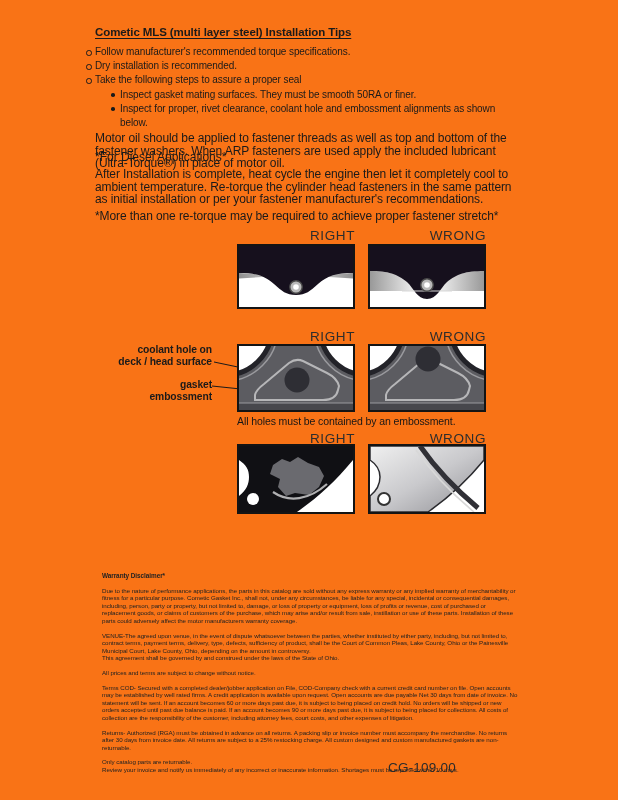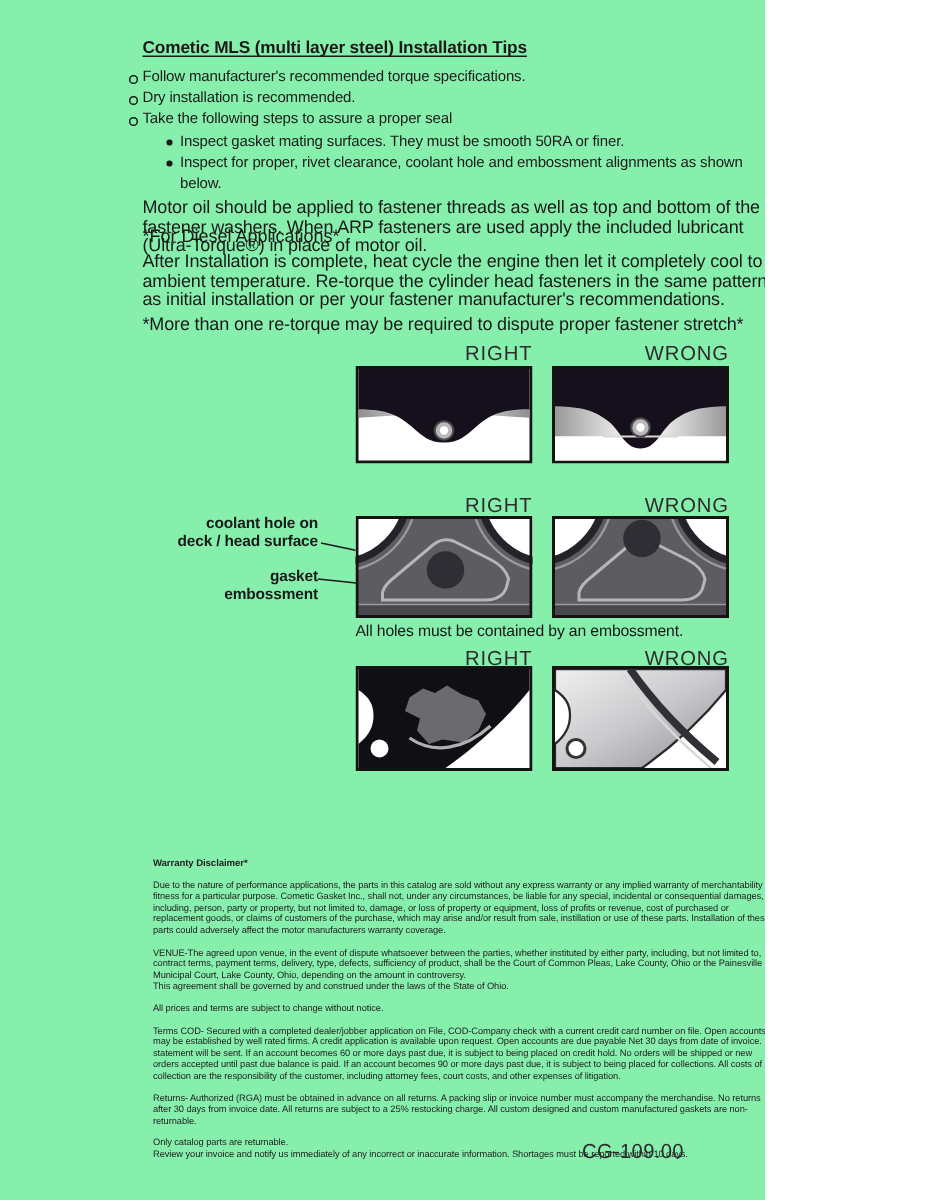--- a/index.html
+++ b/index.html
@@ -1,16 +1,16 @@
 <!DOCTYPE html>
 <html><head>
 <meta charset="utf-8">
 <style>
   html,body{margin:0;padding:0;background:#ffffff;}
-  .page{position:relative;width:510px;height:800px;background:#86efac;overflow:hidden;
+  .page{position:relative;width:618px;height:800px;background:#f97316;overflow:hidden;
         font-family:"Liberation Sans","DejaVu Sans",sans-serif;color:#1a1a1a;}
   .abs{position:absolute;}
   .doc-title{left:95px;top:26px;width:430px;font-size:11.5px;font-weight:bold;letter-spacing:-0.1px;
              text-decoration:underline;text-underline-offset:2px;}
   ul.tips{left:86px;top:45px;width:436px;list-style:none;margin:0;padding:0;font-size:10px;letter-spacing:-0.1px;}
   ul.tips li{position:relative;line-height:14.2px;padding-left:9px;}
   ul.tips li.main::before{content:"";position:absolute;left:0;top:5px;width:3.5px;height:3.5px;
              border:0.9px solid #1a1a1a;border-radius:50%;}
   ul.tips li.sub{margin-left:25px;}
   ul.tips li.sub::before{content:"";position:absolute;left:0;top:5.5px;width:3.6px;height:3.6px;
@@ -39,21 +39,21 @@
     <li class="main">Follow manufacturer's recommended torque specifications.</li>
     <li class="main">Dry installation is recommended.</li>
     <li class="main">Take the following steps to assure a proper seal</li>
     <li class="sub">Inspect gasket mating surfaces.  They must be smooth 50RA or finer.</li>
     <li class="sub">Inspect for proper, rivet clearance, coolant hole and embossment alignments as shown below.</li>
   </ul>
 
   <div class="abs sect-head">*For Diesel Applications*</div>
   <div class="abs body-p p1">Motor oil should be applied to fastener threads as well as top and bottom of the fastener washers. When ARP fasteners are used apply the included lubricant (Ultra-Torque®) in place of motor oil.</div>
   <div class="abs body-p p2">After Installation is complete, heat cycle the engine then let it completely cool to ambient temperature. Re-torque the cylinder head fasteners in the same pattern as initial installation or per your fastener manufacturer's recommendations.</div>
-  <div class="abs body-p p3">*More than one re-torque may be required to dispute proper fastener stretch*</div>
+  <div class="abs body-p p3">*More than one re-torque may be required to achieve proper fastener stretch*</div>
 
   <div class="abs rw-label" style="left:237px;top:228px;">RIGHT</div>
   <div class="abs rw-label" style="left:368px;top:228px;">WRONG</div>
 
   <div class="abs" style="left:237px;top:244px;">
     <svg width="118" height="65" viewBox="0 0 118 65">
       <defs>
         <linearGradient id="g1a" x1="0" y1="0" x2="1" y2="0">
           <stop offset="0" stop-color="#8f8f8f"></stop>
             <stop offset="1" stop-color="#e2e2e2"></stop>

